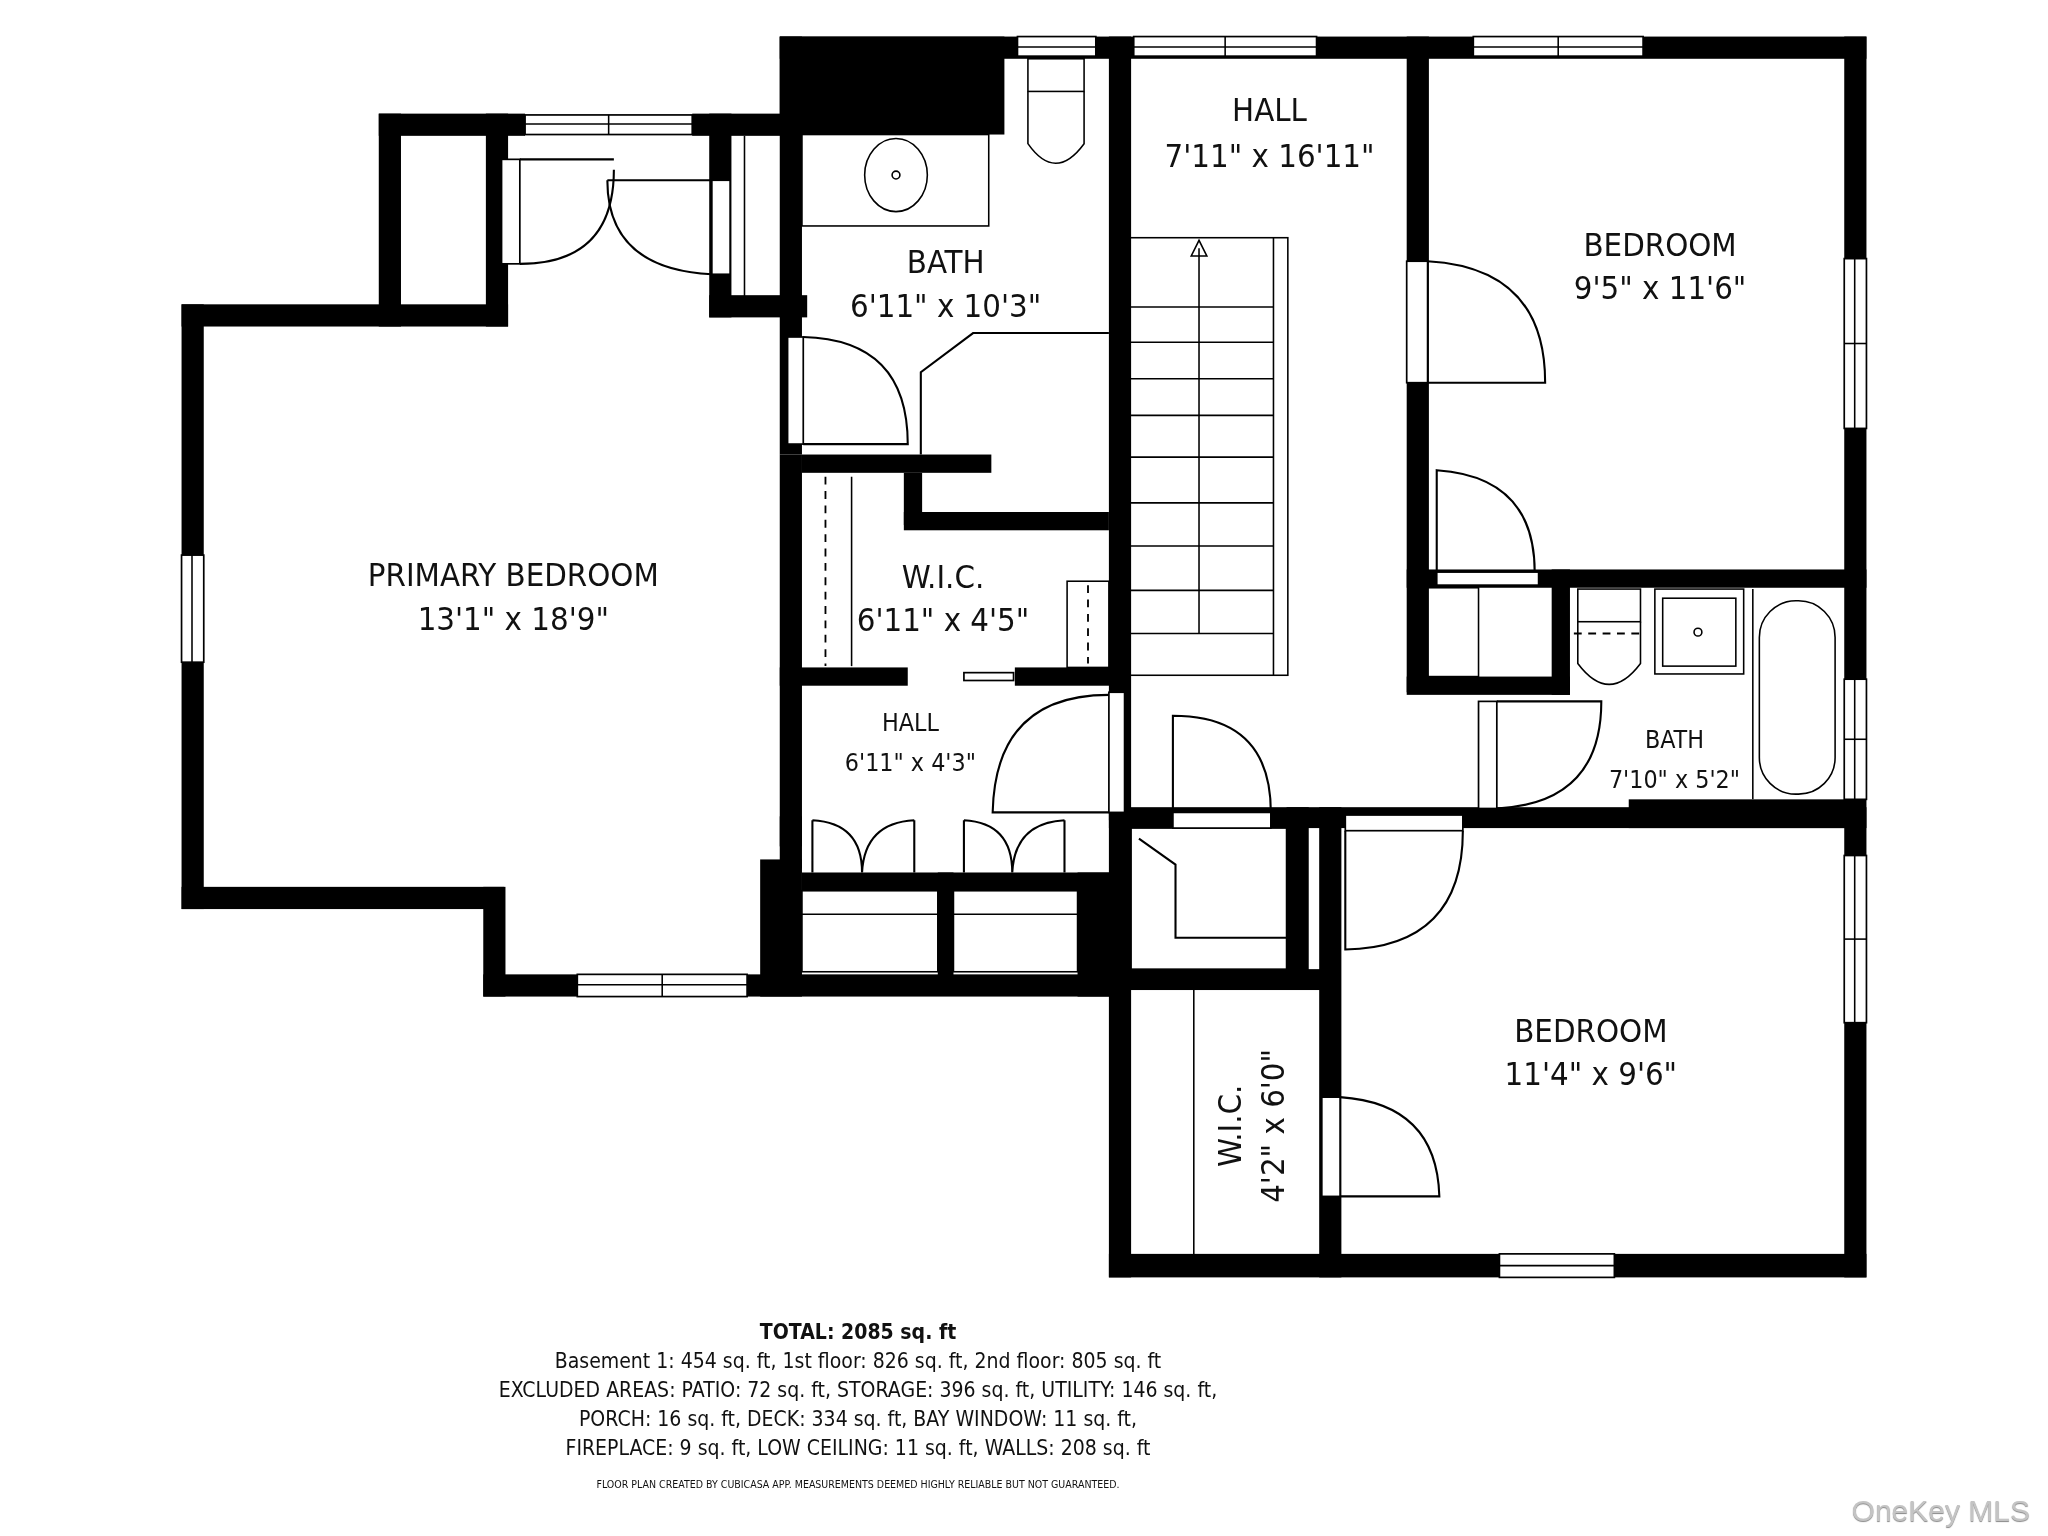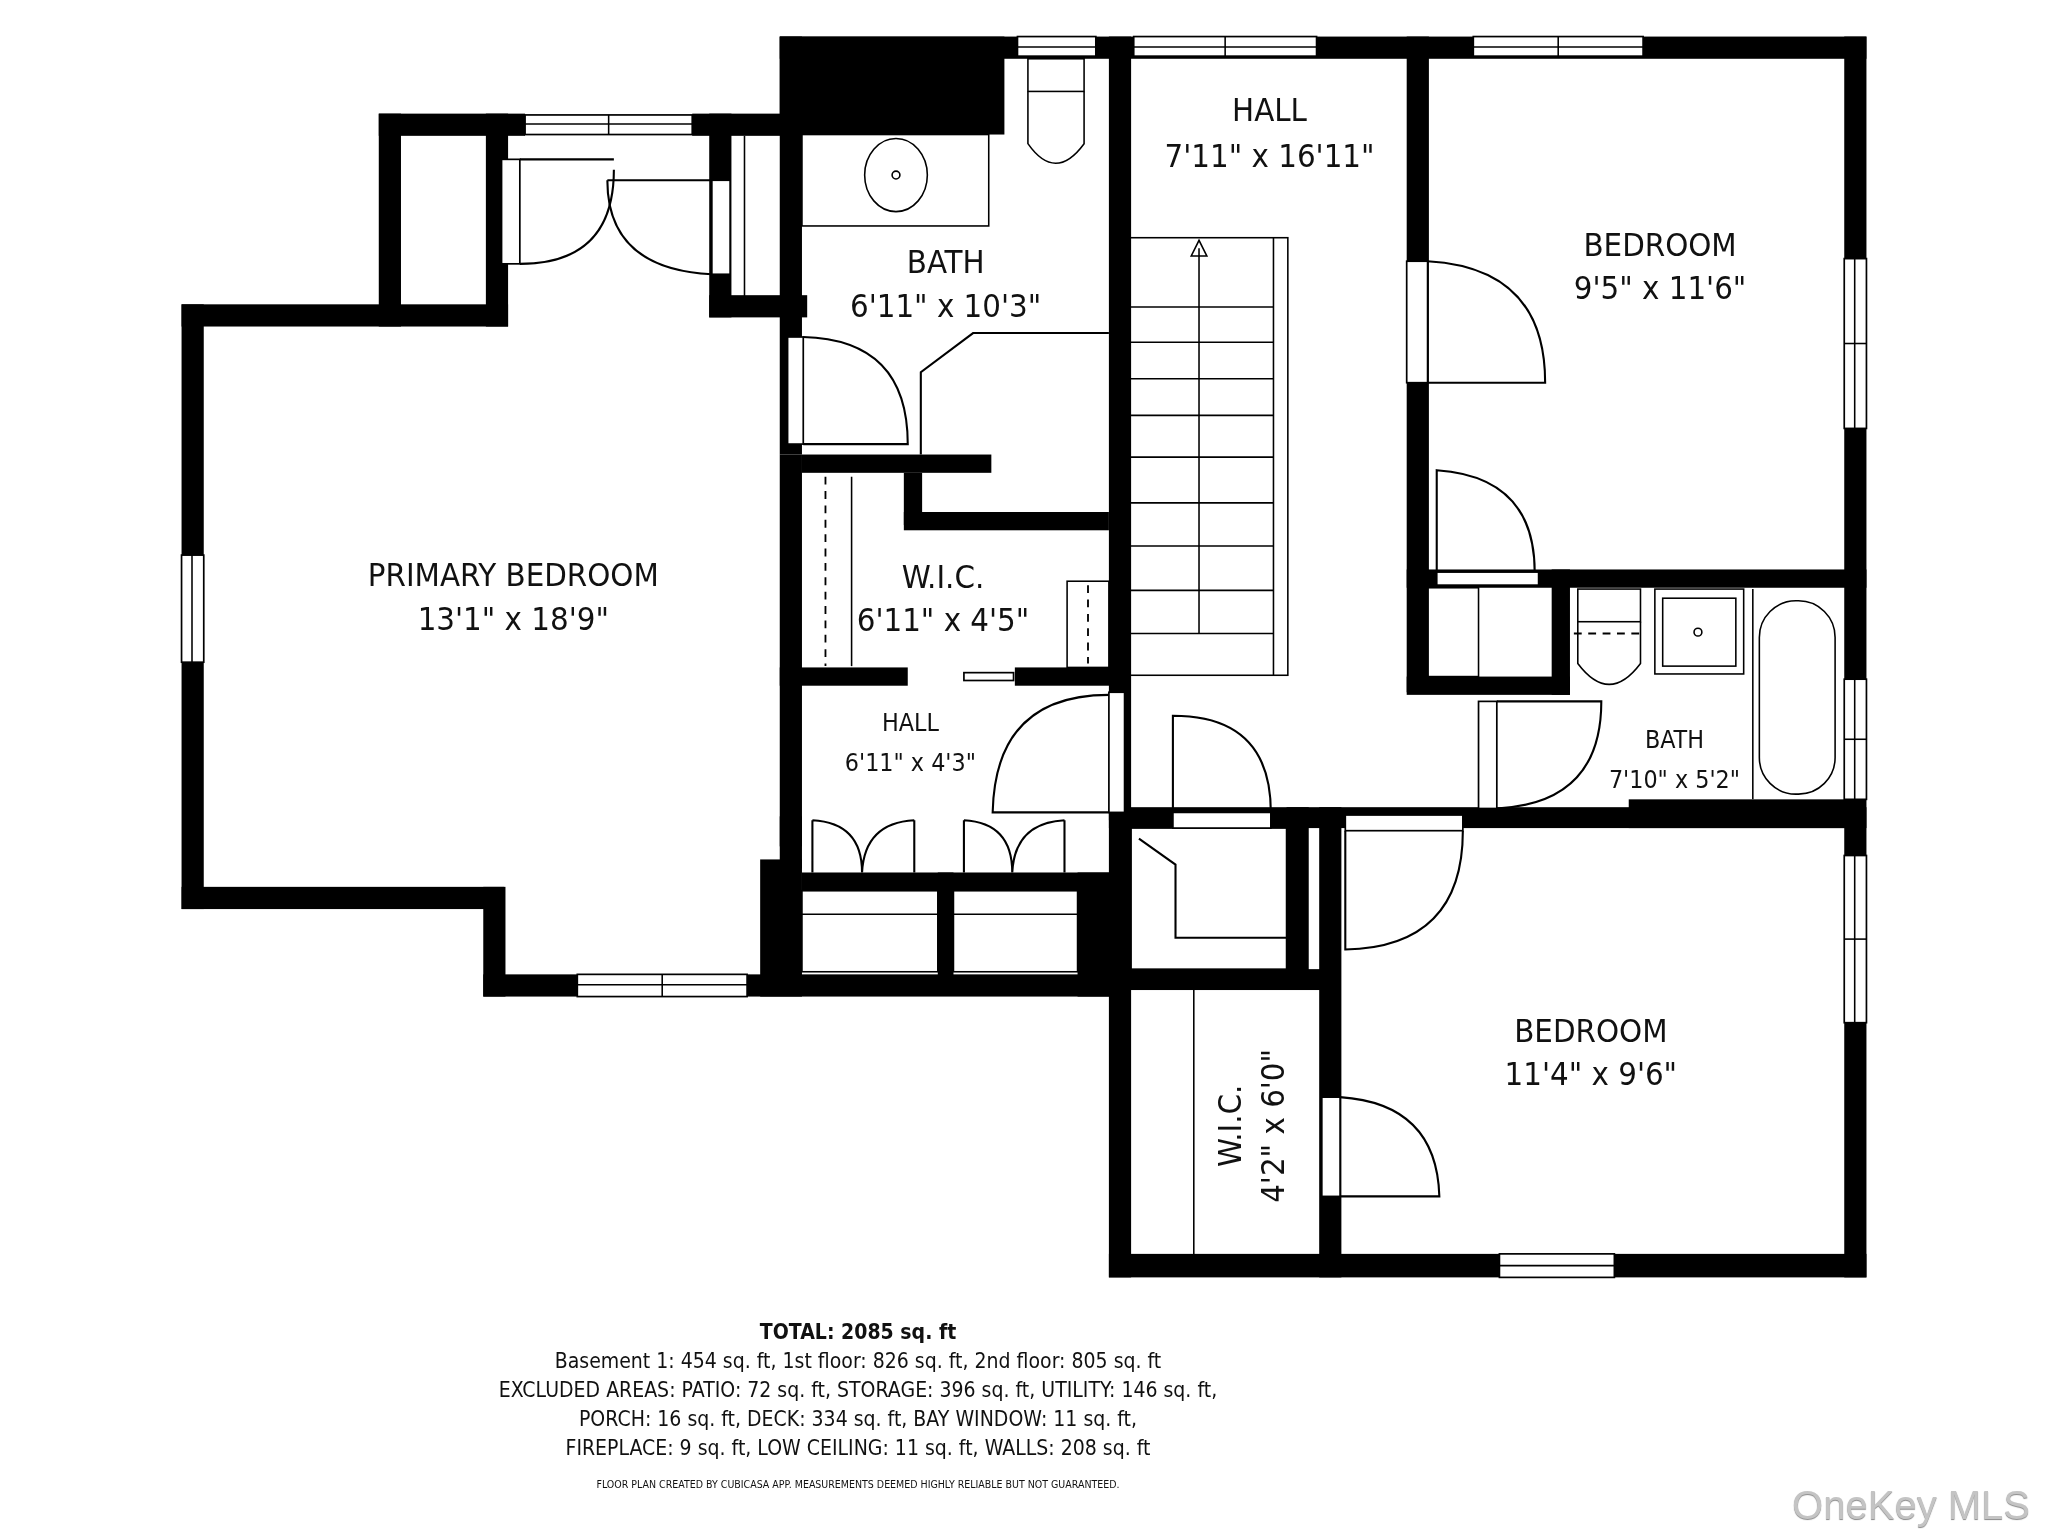--- a/index.html
+++ b/index.html
@@ -10,21 +10,21 @@
   .thin{stroke:#000;stroke-width:1.2;fill:none;}
   .dash{stroke:#000;stroke-width:1.4;fill:none;stroke-dasharray:6 5;}
   .win{fill:#fff;stroke:#000;stroke-width:1.3;}
   .room-label{font-family:"DejaVu Sans Condensed","DejaVu Sans",sans-serif;font-size:25px;fill:#111;text-anchor:middle;}
   .room-label.sm{font-size:19px;}
   #footer{position:absolute;left:0;width:1716px;top:1318px;text-align:center;color:#111;font-family:"DejaVu Sans",sans-serif;}
   #footer .total{font-weight:bold;font-size:22px;line-height:28px;transform:scaleX(.86);}
   #footer .line-t{font-size:22px;line-height:29px;transform:scaleX(.86);}
   #footer .credit{font-size:11px;margin-top:16px;transform:scaleX(.86);}
   #footer div{display:block;}
-  #watermark{position:absolute;right:18px;bottom:8px;font-family:"Liberation Sans",sans-serif;font-size:40px;color:#c4c4c4;text-shadow:0 1px 1px #888;}
+  #watermark{position:absolute;right:18px;bottom:8px;font-family:"Liberation Sans",sans-serif;font-size:30px;color:#c4c4c4;text-shadow:0 1px 1px #888;}
 </style>
 </head>
 <body>
 
 <svg id="plan" viewBox="0 0 1568 1176" xmlns="http://www.w3.org/2000/svg">
 
   <g>
 
     <rect class="wall" x="139" y="233" width="17" height="463"></rect>
     <rect class="wall" x="139" y="233" width="250" height="17"></rect>

